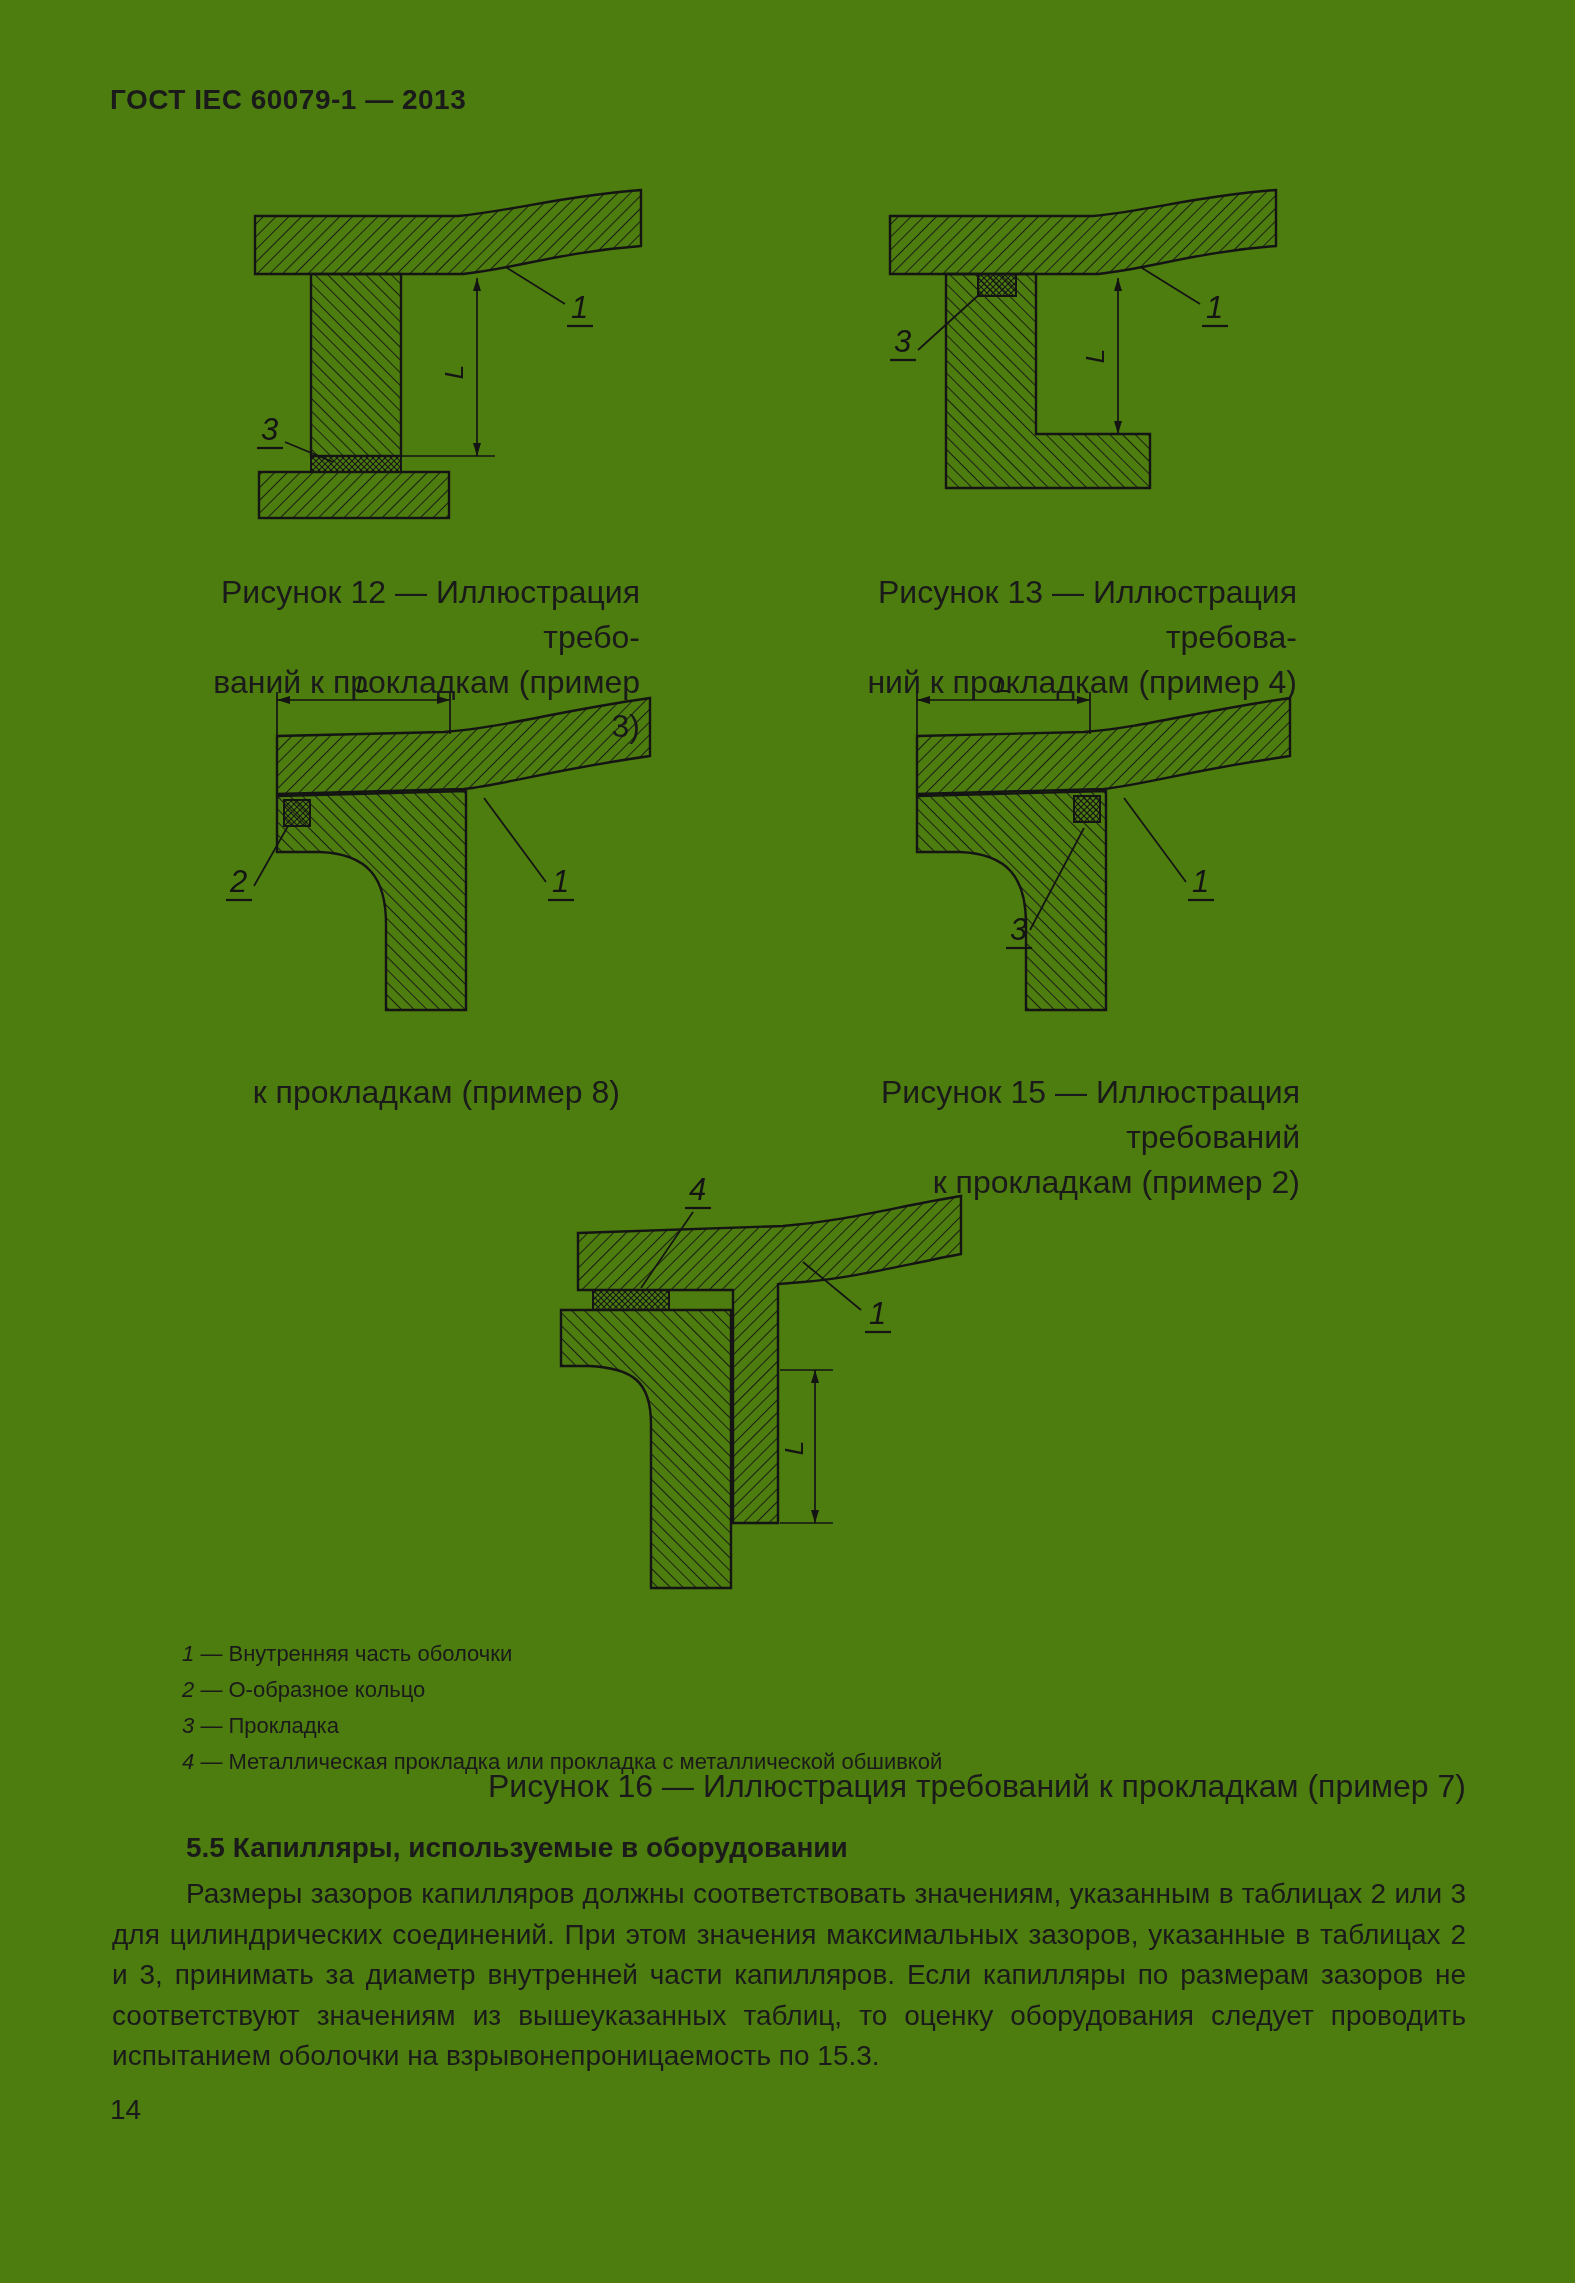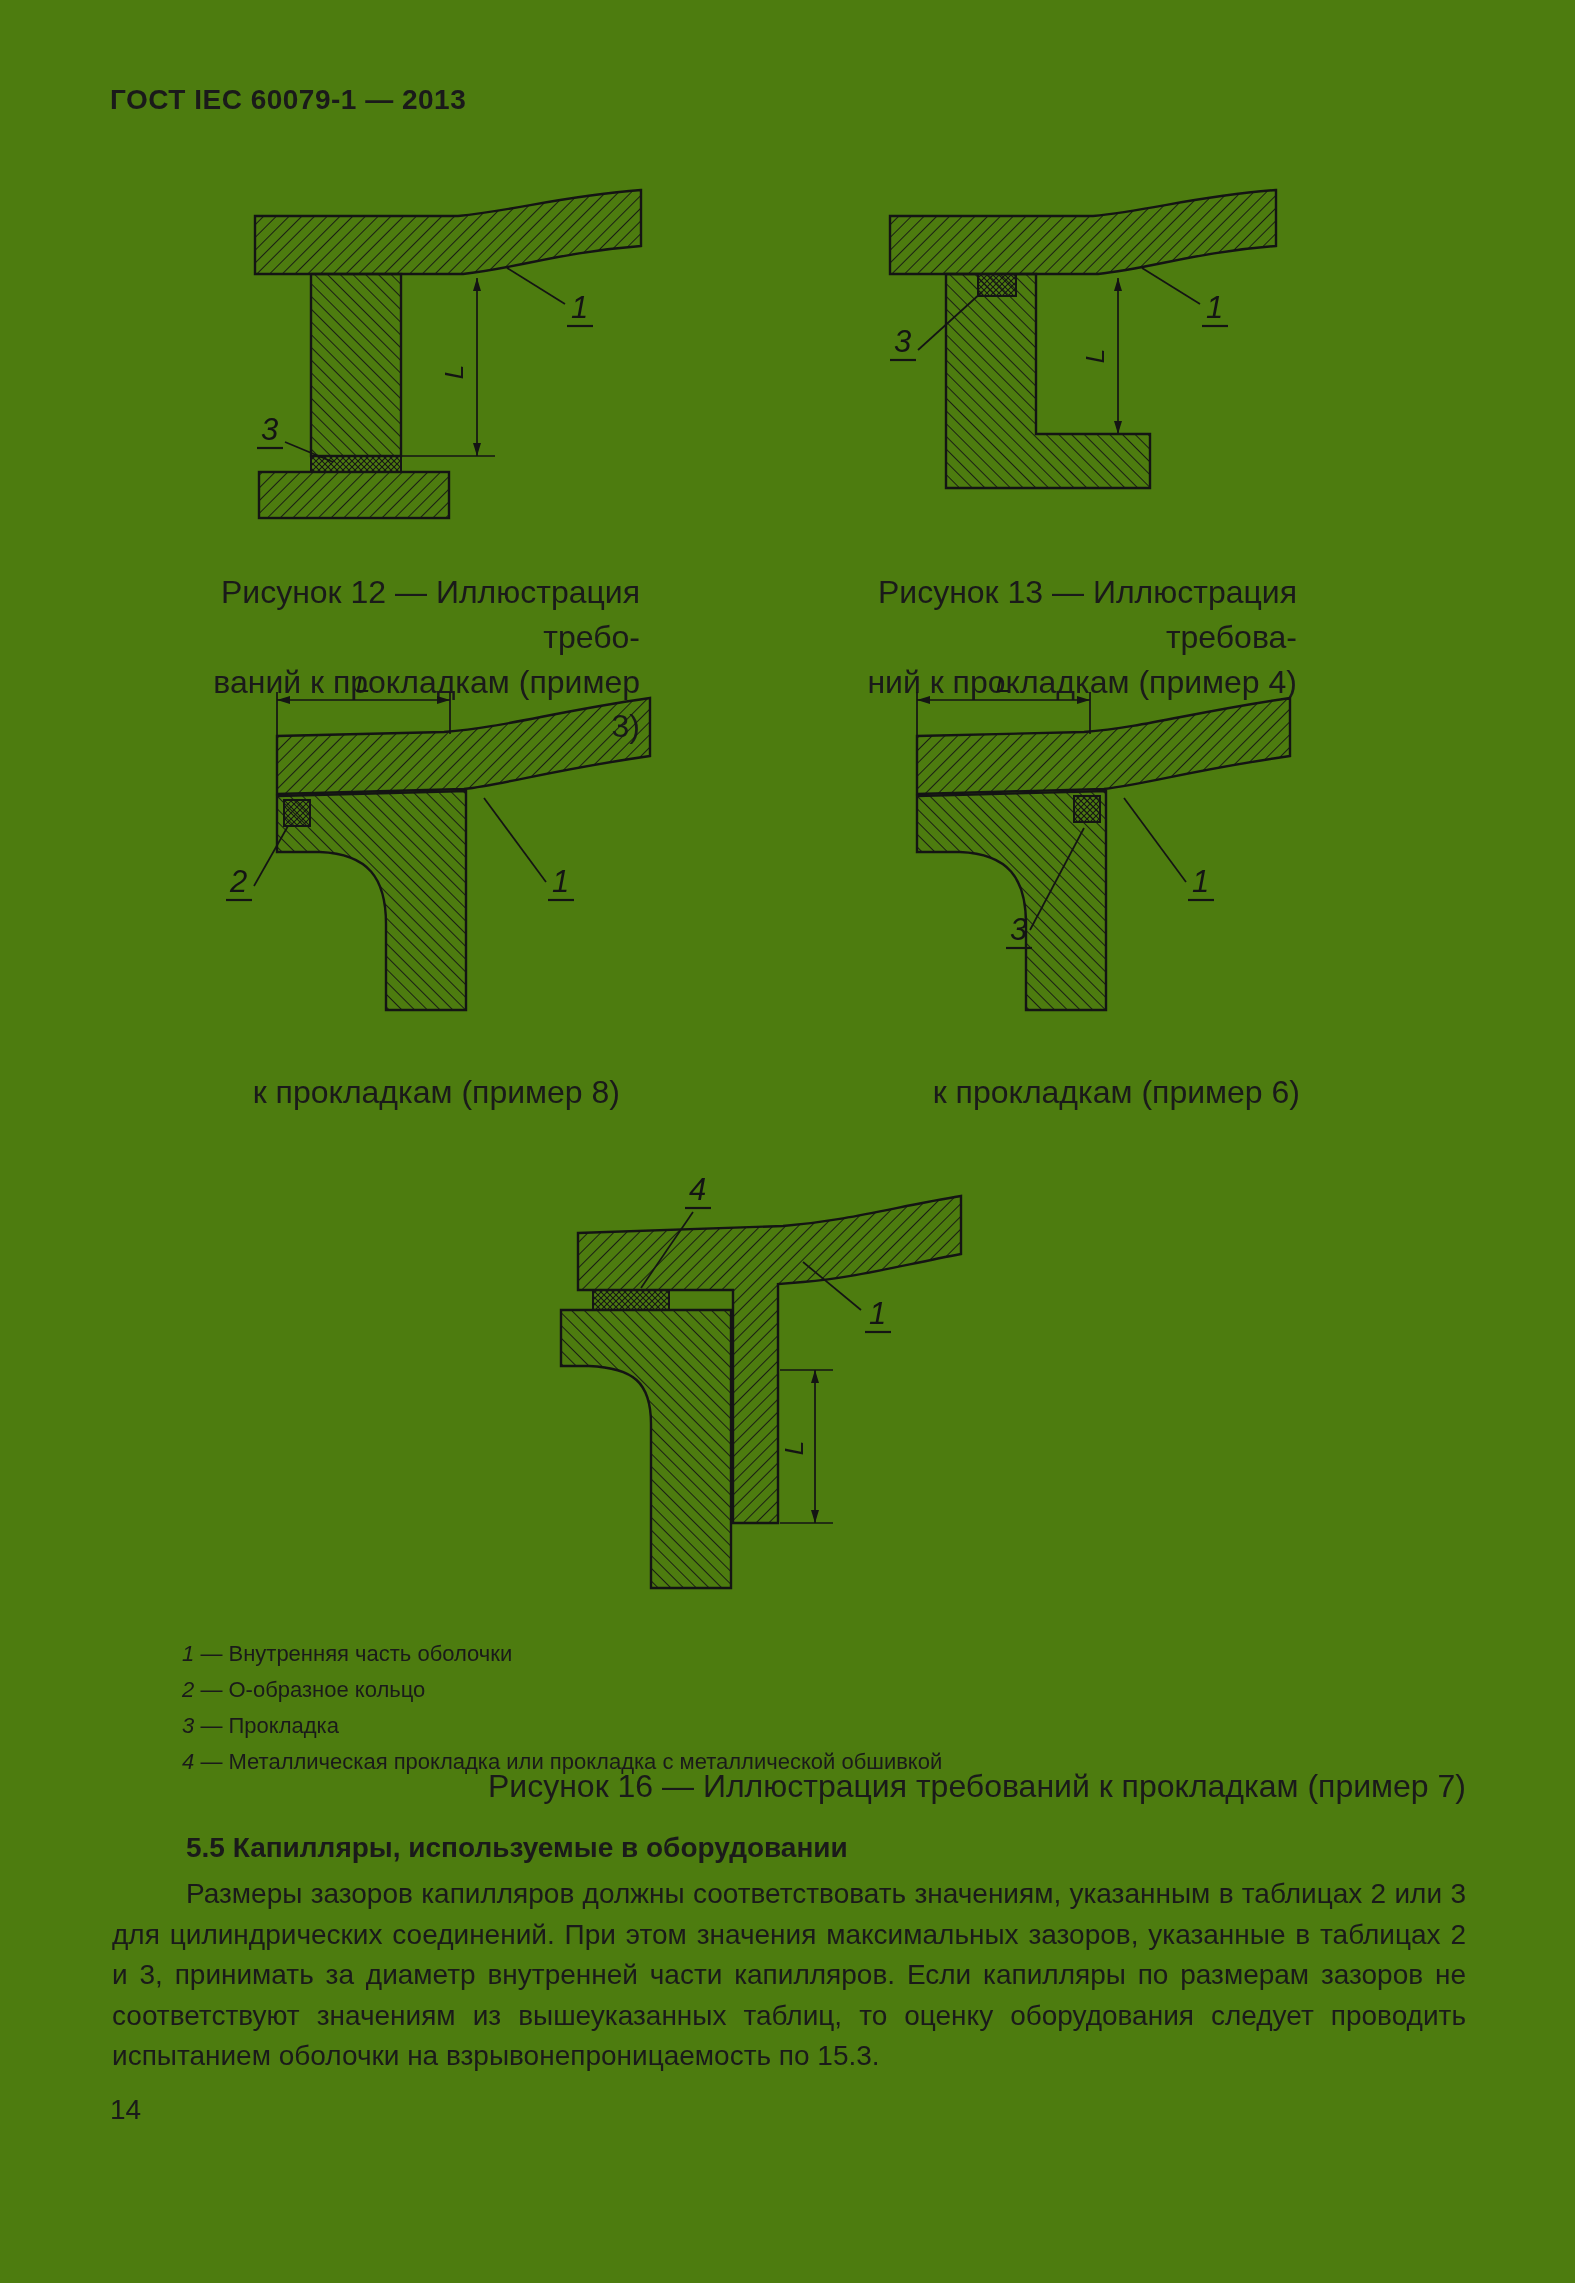--- a/index.html
+++ b/index.html
@@ -183,21 +183,22 @@
     <line class="thin" x1="168" y1="252" x2="222" y2="150"></line>
     <text class="lbl" x="330" y="214">1</text>
     <line class="ul" x1="326" y1="222" x2="352" y2="222"></line>
     <line class="thin" x1="324" y1="204" x2="262" y2="120"></line>
   </svg>
 
   <div class="caption cap14">
     <div>к прокладкам (пример 8)</div>
   </div>
   <div class="caption cap15">
-    <div>к прокладкам (пример 6)</div>
+    <div>Рисунок 15 — Иллюстрация требований</div>
+    <div>к прокладкам (пример 2)</div>
   </div>
 
   <svg id="fig16" class="fig" width="410" height="450" viewBox="0 0 410 450">
     <defs>
       <pattern id="pA16" patternUnits="userSpaceOnUse" width="9" height="9" patternTransform="rotate(45)">
         <line x1="0" y1="0" x2="0" y2="9" stroke="#141414" stroke-width="1.8"></line>
       </pattern>
       <pattern id="pB16" patternUnits="userSpaceOnUse" width="9" height="9" patternTransform="rotate(-45)">
         <line x1="0" y1="0" x2="0" y2="9" stroke="#141414" stroke-width="1.8"></line>
       </pattern>

